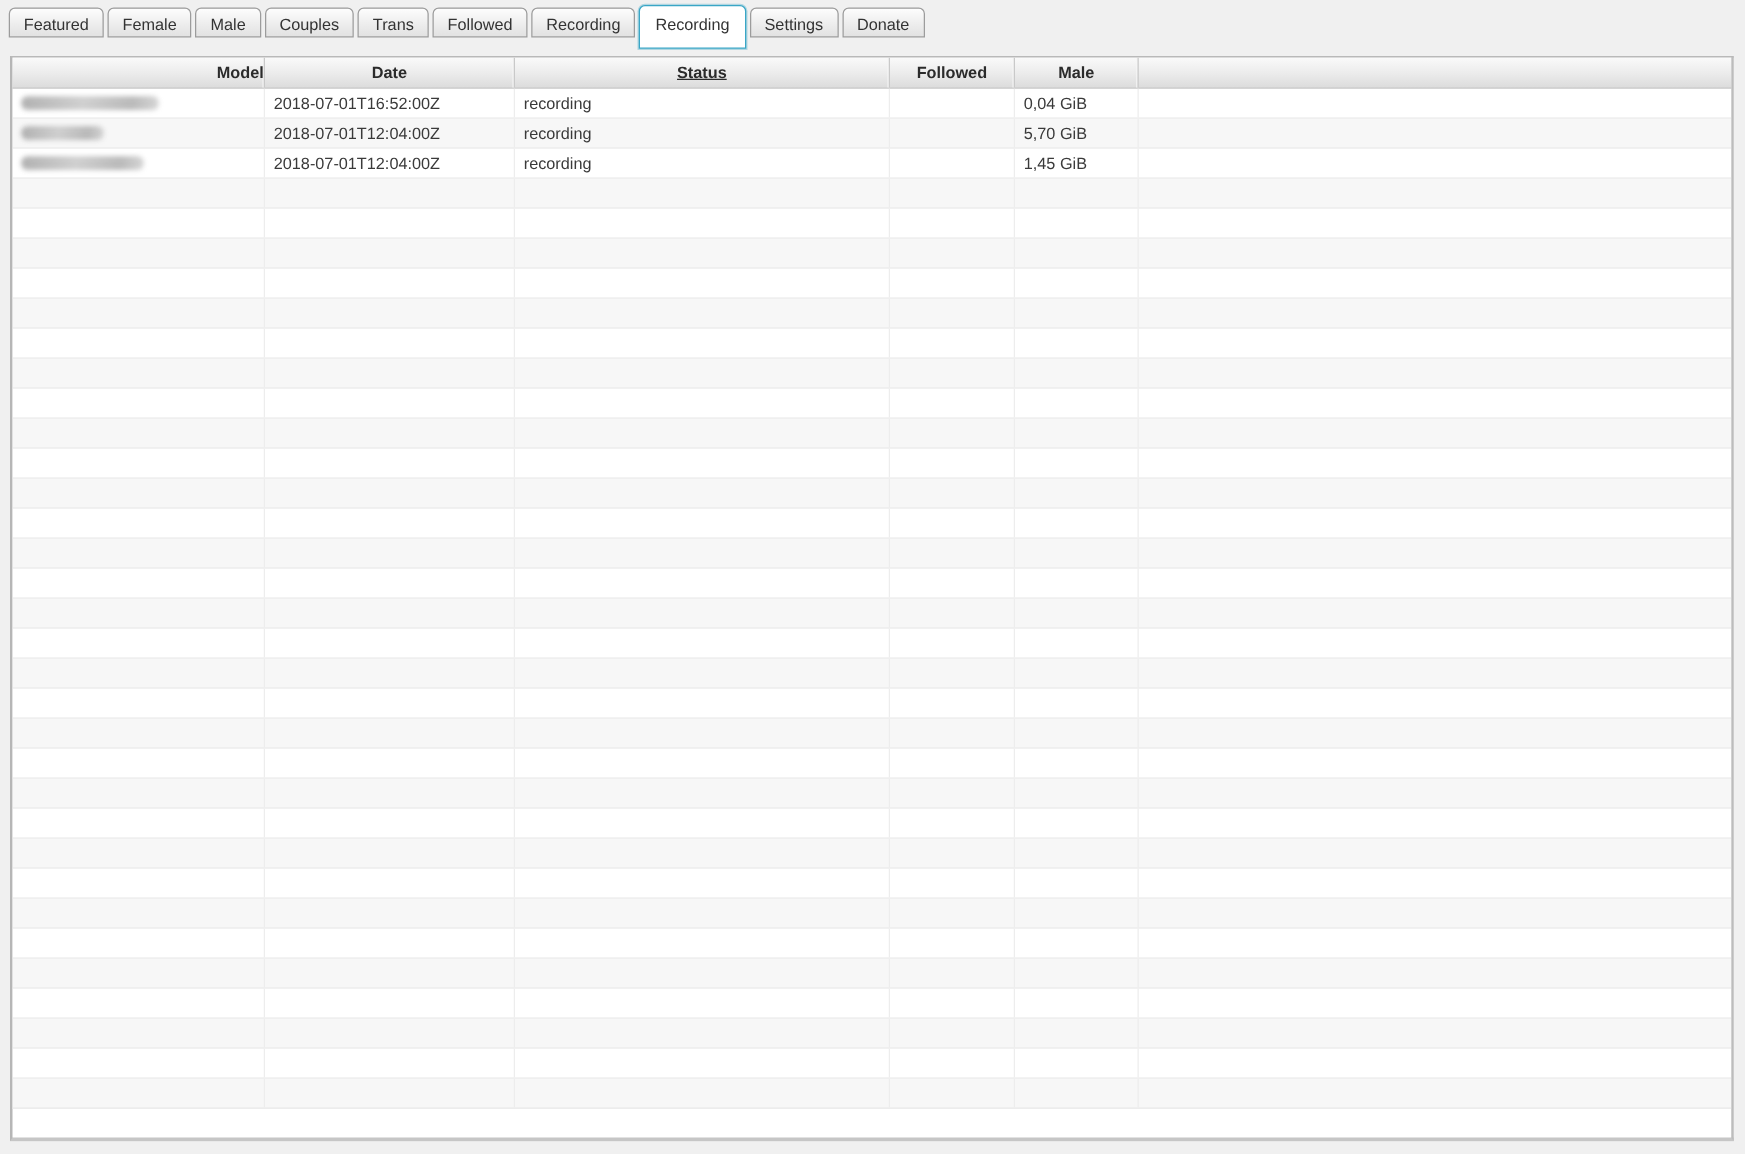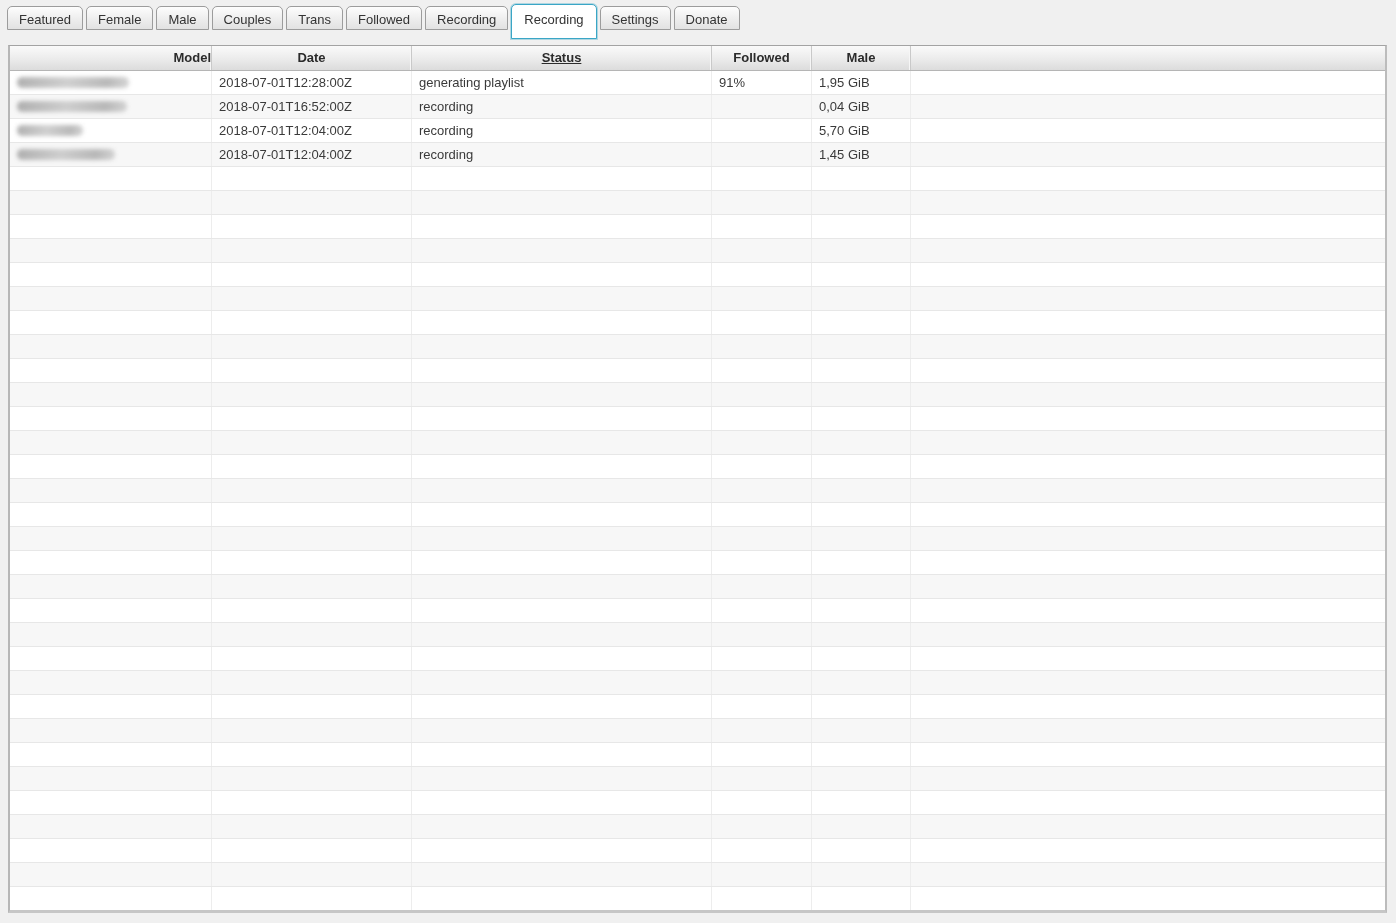--- a/index.html
+++ b/index.html
@@ -116,28 +116,20 @@
   <div class="thead" id="thead">
       <div class="th" style="width: 202px; text-align: right;">Model</div>
       <div class="th" style="width: 200px;">Date</div>
       <div class="th" style="width: 300px; text-decoration: underline;">Status</div>
       <div class="th" style="width: 100px;">Followed</div>
       <div class="th" style="width: 99px;">Male</div>
       <div class="th"></div>
     </div>
   <div class="tbody" id="tbody">
       <div class="tr">
-        <div class="td" style="width: 202px;"><span class="redaction" style="width: 112px;"></span></div>
-        <div class="td" style="width: 200px;">2018-07-01T12:28:00Z</div>
-        <div class="td" style="width: 300px;">generating playlist</div>
-        <div class="td" style="width: 100px;">91%</div>
-        <div class="td" style="width: 99px;">1,95 GiB</div>
-        <div class="td"></div>
-      </div>
-      <div class="tr">
         <div class="td" style="width: 202px;"><span class="redaction" style="width: 110px;"></span></div>
         <div class="td" style="width: 200px;">2018-07-01T16:52:00Z</div>
         <div class="td" style="width: 300px;">recording</div>
         <div class="td" style="width: 100px;"></div>
         <div class="td" style="width: 99px;">0,04 GiB</div>
         <div class="td"></div>
       </div>
       <div class="tr">
         <div class="td" style="width: 202px;"><span class="redaction" style="width: 66px;"></span></div>
         <div class="td" style="width: 200px;">2018-07-01T12:04:00Z</div>

